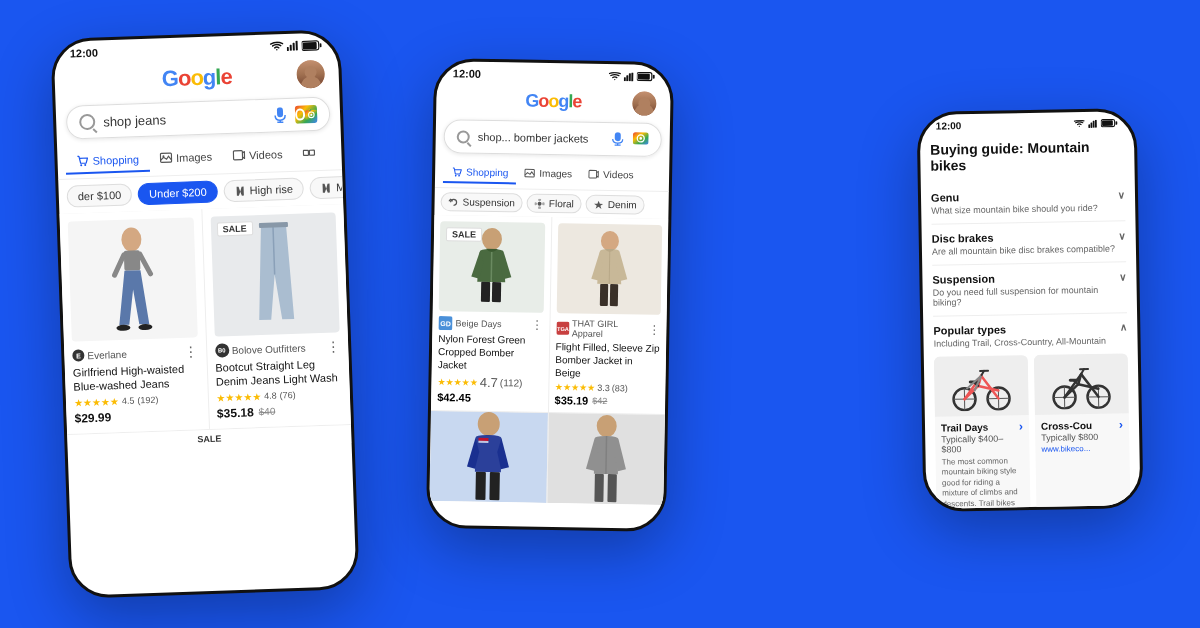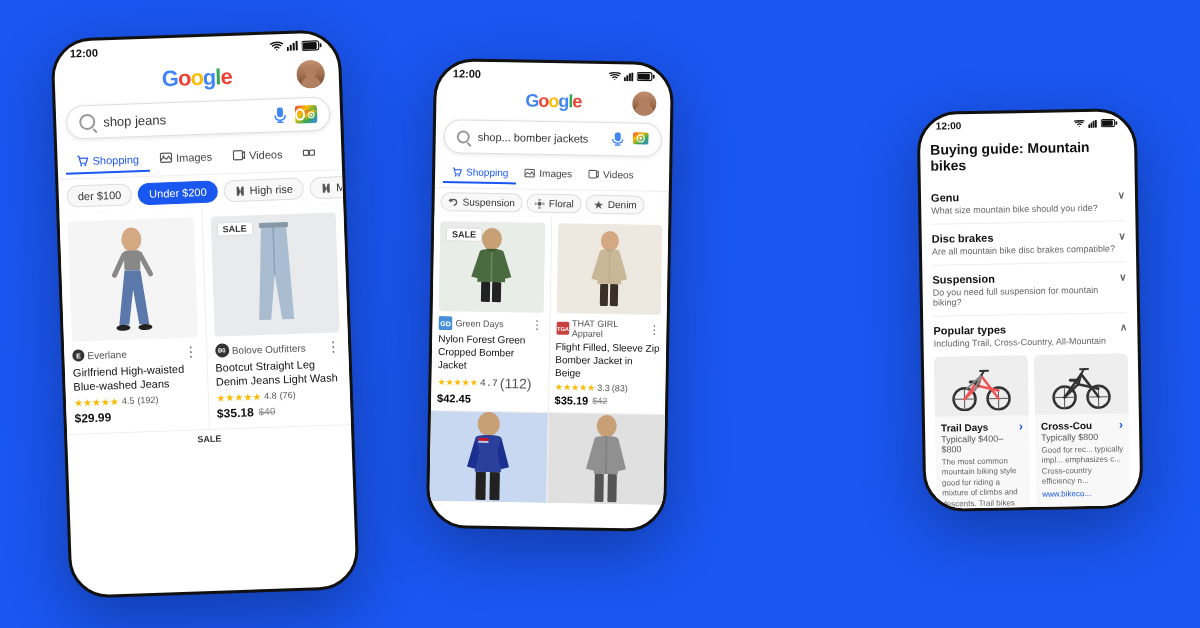--- a/index.html
+++ b/index.html
@@ -846,28 +846,28 @@
             <line x1="30" y1="22" x2="30" y2="55" stroke="#6a8a60" stroke-width="1.5"></line>
 
             <path d="M24,22 Q30,28 36,22" fill="#3a5a30" stroke="none"></path>
           </svg>
         </div>
         <div class="bomber-brand">
           <svg width="14" height="14" viewBox="0 0 14 14">
             <rect width="14" height="14" rx="2" fill="#4a90d9"></rect>
             <text x="7" y="10" text-anchor="middle" fill="white" font-size="7" font-weight="bold">GD</text>
           </svg>
-          <span>Green Days</span>
+          <span>Beige Days</span>
           <span style="margin-left:auto; color:#666; font-size:12px;">⋮</span>
         </div>
         <div class="bomber-title">Nylon Forest Green Cropped Bomber Jacket</div>
         <div class="bomber-stars">
           <span style="color:#FBBC05; font-size:9px;">★★★★★</span>
-          <span style="font-size:10px; color:#555;font-family:Liberation Mono, monospace;">4.7</span>
-          <span style="font-size:14px; color:#555;">(112)</span>
+          <span style="font-size:13px; color:#555;">4.7</span>
+          <span style="font-size:10px; color:#555;">(112)</span>
         </div>
         <div class="bomber-price">
           <span>$42.45</span>
         </div>
       </div>
 
       <div class="bomber-card">
         <div class="bomber-img" style="background:#ede8e0;">
           <svg width="60" height="80" viewBox="0 0 60 80">
             <ellipse cx="30" cy="12" rx="9" ry="10" fill="#d4a882"></ellipse>
@@ -1050,21 +1050,20 @@
                 <line x1="32" y1="25" x2="28" y2="22" stroke="#333" stroke-width="2" stroke-linecap="round"></line>
                 <line x1="24" y1="21" x2="32" y2="21" stroke="#333" stroke-width="3" stroke-linecap="round"></line>
               </svg>
             </div>
             <div class="bike-info">
               <div class="bike-type">
                 <span>Cross-Cou</span>
                 <span style="color:#1a56f0; font-size:12px;">›</span>
               </div>
               <div class="bike-price">Typically $800</div>
-              <div class="bike-desc">Good for rec... typically impl... emphasizes c... Cross-country efficiency n...</div>
               <div class="bike-link">www.bikeco...</div>
             </div>
           </div>
         </div>
       </div>
 
     </div>
   </div>
 </div>
 

